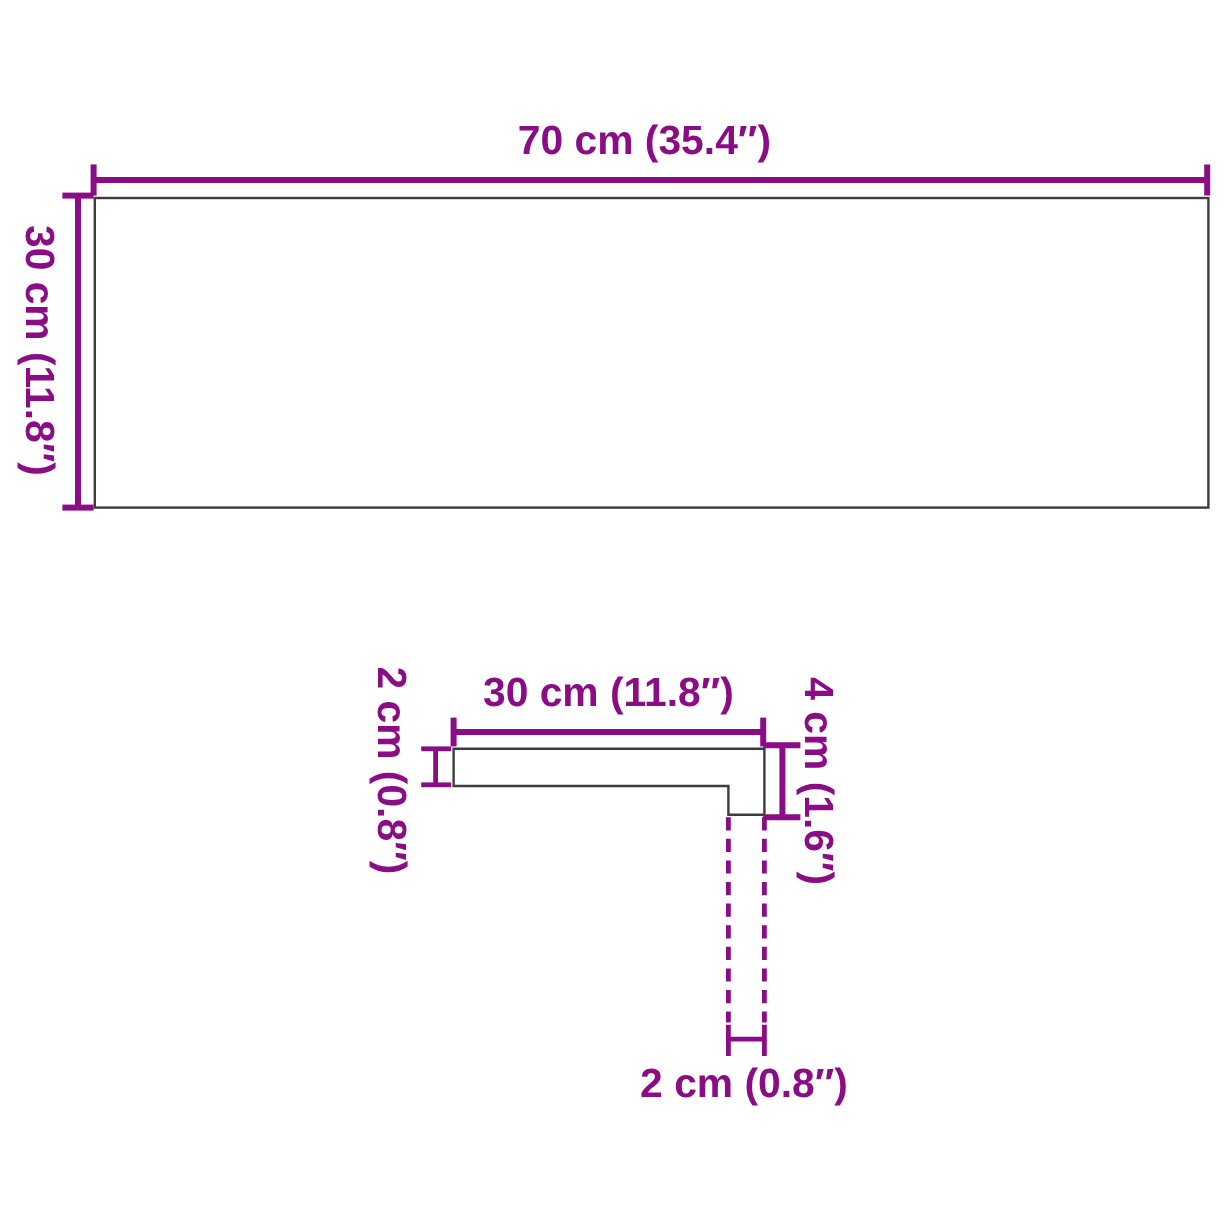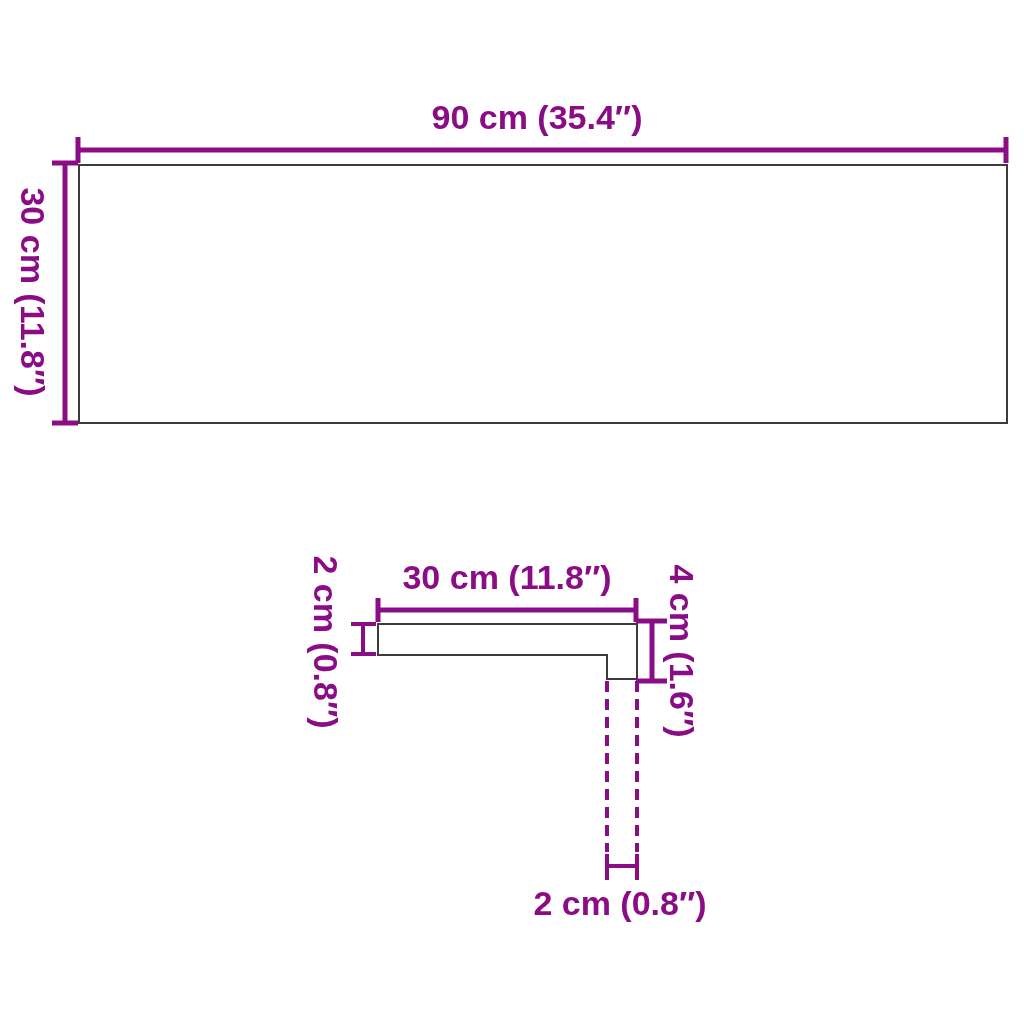--- a/index.html
+++ b/index.html
@@ -78,21 +78,21 @@
       <line class="dashed" x1="637" y1="681" x2="637" y2="852"></line>
     </g>
 
     <g class="dim-thin">
       <line x1="607" y1="866" x2="637" y2="866"></line>
       <line x1="607" y1="854" x2="607" y2="880"></line>
       <line x1="637" y1="854" x2="637" y2="880"></line>
     </g>
   </svg>
 
-  <div class="label" style="left:537px;top:117px">90 cm (35.4″)</div>
+  <div class="label" style="left:537px;top:117px">70 cm (35.4″)</div>
 
   <div class="label v" style="left:33px;top:292px">30 cm (11.8″)</div>
 
   <div class="label" style="left:507px;top:577px">30 cm (11.8″)</div>
 
   <div class="label v" style="left:326px;top:642px">2 cm (0.8″)</div>
 
   <div class="label v" style="left:682px;top:651px">4 cm (1.6″)</div>
 
   <div class="label" style="left:620px;top:903px">2 cm (0.8″)</div>

